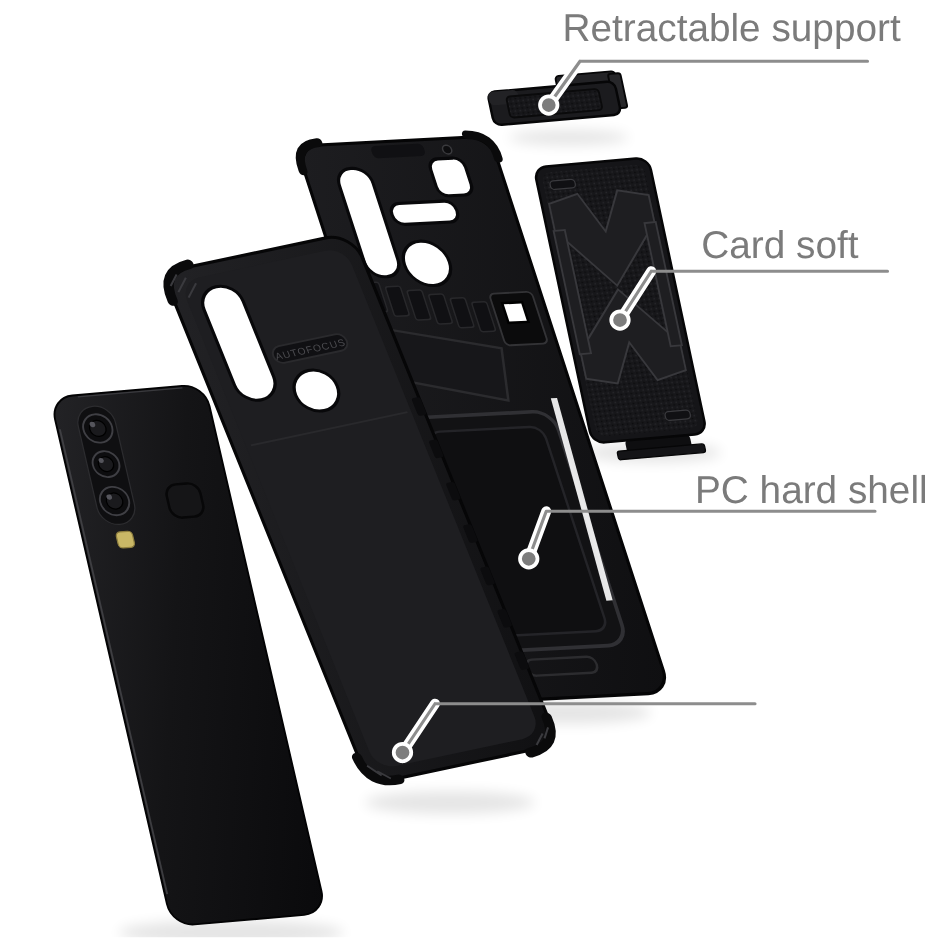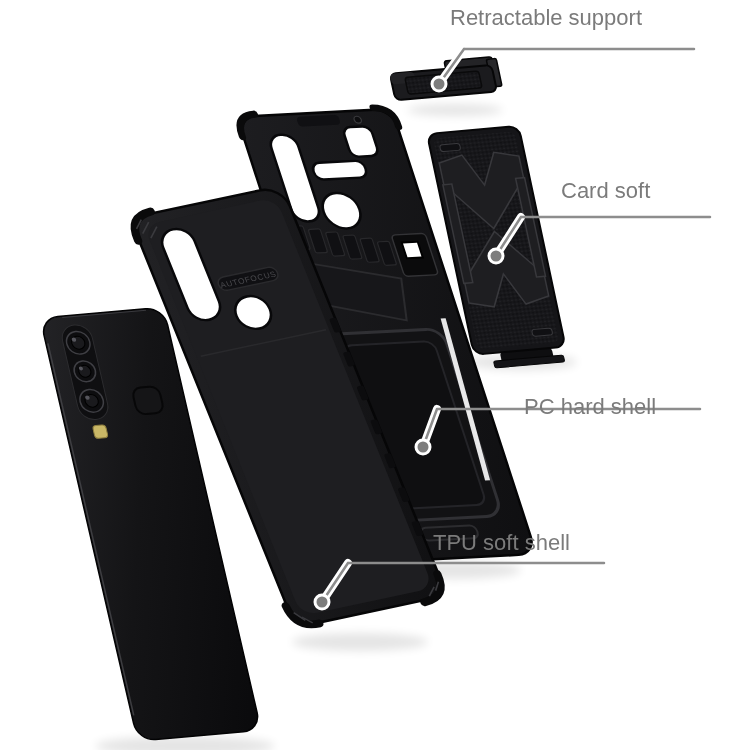--- a/index.html
+++ b/index.html
@@ -1,19 +1,19 @@
 <!DOCTYPE html>
 <html><head>
 <meta charset="utf-8">
 <style>
   html,body{margin:0;padding:0;background:#ffffff;}
   .stage{position:relative;width:750px;height:750px;background:#ffffff;overflow:hidden;
          font-family:"Liberation Sans","DejaVu Sans",sans-serif;}
   .stage svg{position:absolute;left:0;top:0;}
-  .callout-label{position:absolute;color:#7b7b7b;font-size:22px;line-height:1.1;
+  .callout-label{position:absolute;color:#7b7b7b;font-size:31px;line-height:1.1;
                  letter-spacing:0px;white-space:nowrap;user-select:none;text-align:center;}
 </style>
 </head>
 <body>
 
 <div class="stage">
 
 <svg width="750" height="750" viewBox="0 0 750 750">
   <defs>
     <linearGradient id="phoneG" x1="0" y1="0" x2="1" y2="1">
@@ -195,16 +195,15 @@
     <g>
       <path d="M348,563 L322,602" stroke="#ffffff" stroke-width="8"></path>
       <path d="M348,563 L604,563 M348,563 L322,602" stroke="#8d8d8d" stroke-width="2.5"></path>
       <circle cx="322" cy="602" r="7" fill="#7d7d7d" stroke="#ffffff" stroke-width="3"></circle>
     </g>
   </g>
 </svg>
 
 <div class="callout-label" style="left:450px;top:6px;">Retractable support</div>
 <div class="callout-label" style="left:561px;top:179px;">Card soft</div>
-<div class="callout-label" style="left:524px;top:375px;margin-top:20px;">PC hard shell</div>
-<div class="callout-label" style="left:433px;top:531px;">TPU soft shell</div>
+<div class="callout-label" style="left:556px;top:375px;">PC hard shell</div>
 
 </div>
 
 </body></html>

